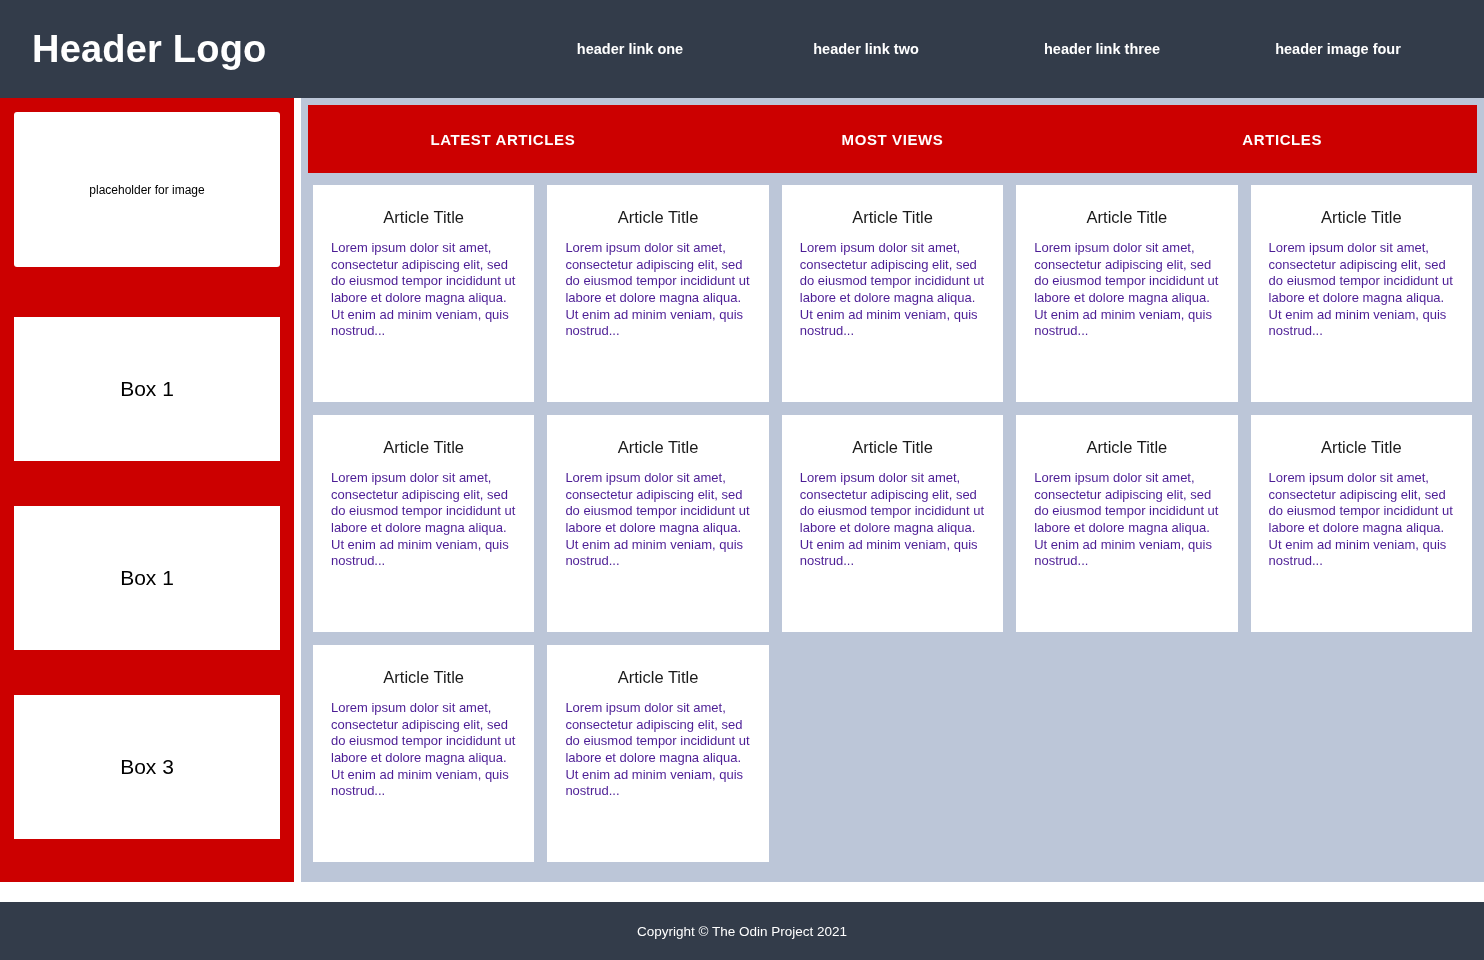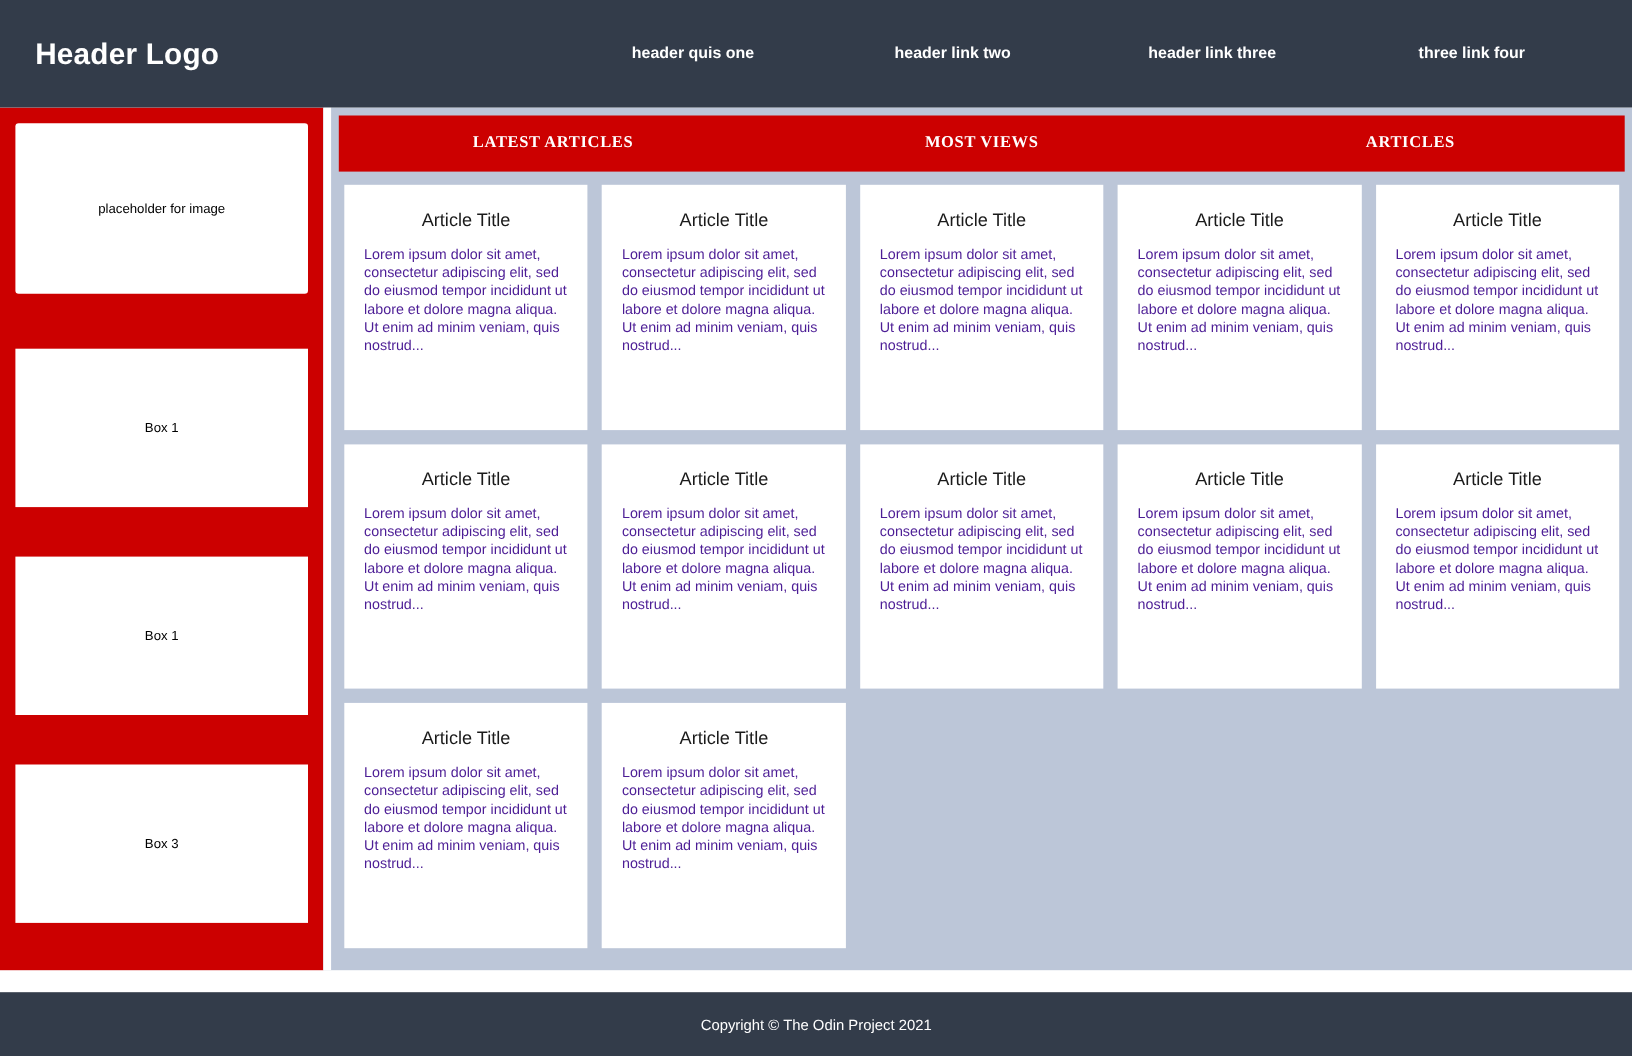--- a/index.html
+++ b/index.html
@@ -25,21 +25,21 @@
   .header {
     height: 98px;
     background: #333c4a;
     display: flex;
     align-items: center;
     padding: 0 28px 0 32px;
     flex: 0 0 auto;
   }
   .header-logo {
     color: #ffffff;
-    font-size: 27px;
+    font-size: 38px;
     font-weight: bold;
     letter-spacing: 0.2px;
     white-space: nowrap;
   }
   .header-nav {
     flex: 1;
     display: flex;
     justify-content: flex-end;
     align-items: center;
   }
@@ -82,45 +82,44 @@
   }
   .side-card.image-ph {
     height: 155px;
     border-radius: 3px;
     margin-bottom: 50px;
     font-size: 12px;
     color: #000000;
   }
   .side-card.box {
     height: 144px;
-    font-size: 12px;
+    font-size: 21px;
     color: #000000;
     margin-bottom: 45px;
   }
   .side-card.box:last-child { margin-bottom: 14px; }
 
   
   .main {
     flex: 1 1 auto;
     background: #bcc6d8;
     border-left: 7px solid #ffffff;
     display: flex;
     flex-direction: column;
     min-width: 0;
     padding-bottom: 8px;
   }
 
   .tabs {
     background: #cc0000;
-    height: 51px;
+    height: 68px;
     display: flex;
     align-items: center;
     flex: 0 0 auto;
     margin: 7px 7px 0 7px;
-    font-family: Liberation Serif, serif;
   }
   .tab {
     flex: 1;
     text-align: center;
     color: #ffffff;
     font-size: 15px;
     font-weight: bold;
     letter-spacing: 0.6px;
     white-space: nowrap;
   }
@@ -169,24 +168,24 @@
   }
 </style>
 </head>
 <body>
 
 <div class="page">
 
   <div class="header">
     <div class="header-logo">Header Logo</div>
     <div class="header-nav">
-      <a class="header-link" href="#">header quis one</a>
+      <a class="header-link" href="#">header link one</a>
       <a class="header-link" href="#">header link two</a>
       <a class="header-link" href="#">header link three</a>
-      <a class="header-link" href="#">three link four</a>
+      <a class="header-link" href="#">header image four</a>
     </div>
   </div>
 
   <div class="body-wrap">
 
     <div class="sidebar">
       <div class="side-card image-ph">
         <span>placeholder for image</span>
       </div>
       <div class="side-card box">

